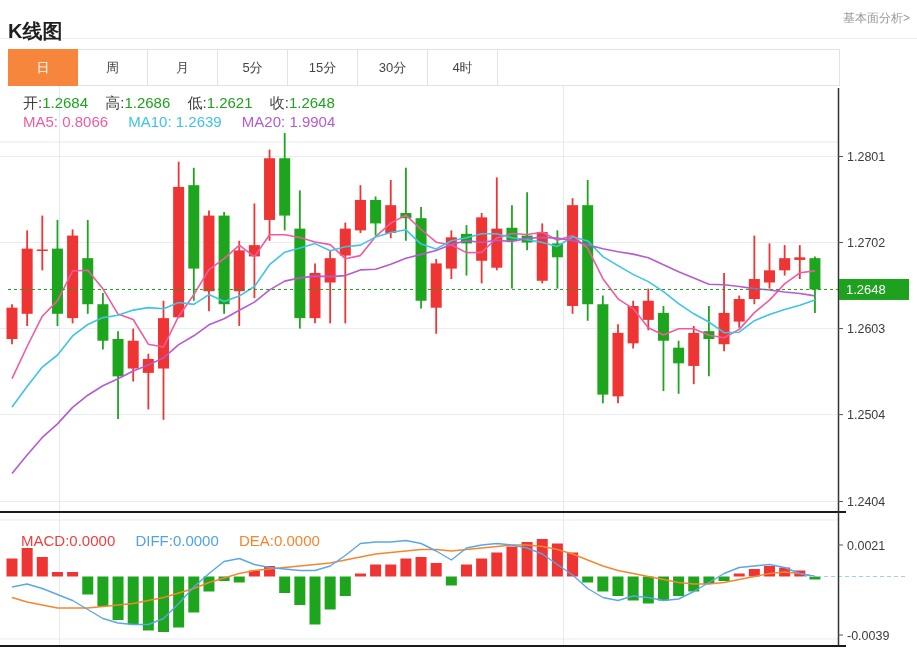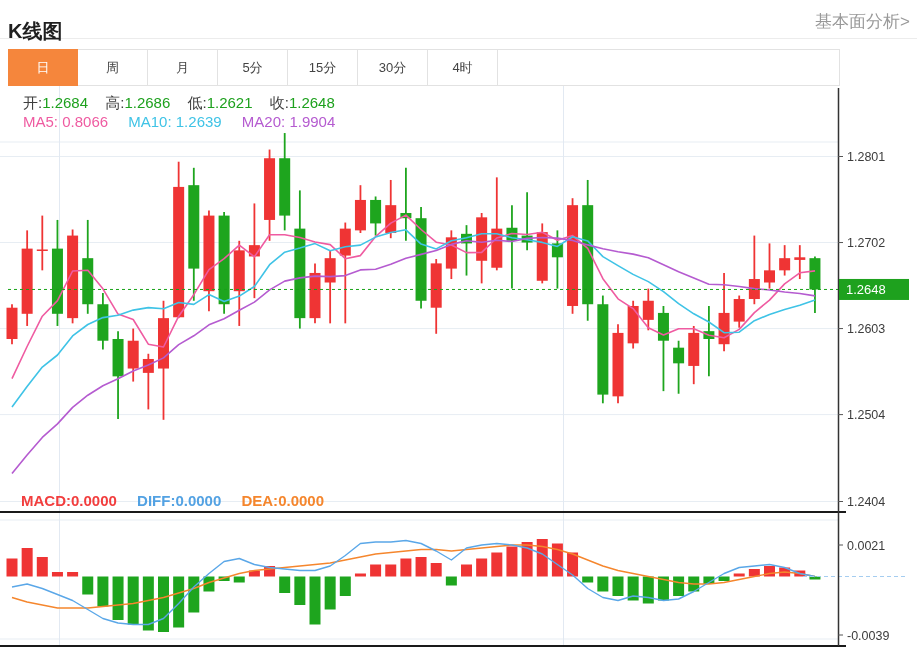--- a/index.html
+++ b/index.html
@@ -5,40 +5,40 @@
   html,body{margin:0;padding:0;}
   body{
     width:917px;height:649px;position:relative;overflow:hidden;
     background:#ffffff;font-family:"Liberation Sans",sans-serif;
   }
   #chart-svg{position:absolute;left:0;top:0;z-index:1;}
   .page-title{
     position:absolute;left:8px;top:18px;font-size:20px;font-weight:bold;color:#1f1f1f;z-index:5;text-align:right;
   }
   .more-link{
-    position:absolute;right:7px;top:10px;font-size:17px;color:#999;text-decoration:none;z-index:5;cursor:pointer;
+    position:absolute;right:7px;top:10px;font-size:12px;color:#999;text-decoration:none;z-index:5;cursor:pointer;
   }
   .top-divider{position:absolute;left:0;top:38px;width:917px;height:0;border-top:1px solid #ececec;z-index:4;}
   #tab-bar{position:absolute;left:8px;top:49px;height:37px;display:flex;z-index:6;background:#fff;}
   .tab{
     width:70px;height:37px;box-sizing:border-box;border:1px solid #e2e2e2;border-left:none;
     display:flex;align-items:center;justify-content:center;
     font-size:13px;color:#444;cursor:pointer;background:#fff;
   }
   .tab:first-child{border-left:1px solid #e2e2e2;}
   .tab.active{background:#f5863c;border-color:#f5863c;color:#fff;}
   .tab-filler{width:342px;height:37px;box-sizing:border-box;border:1px solid #e2e2e2;border-left:none;background:#fff;}
   .legend{position:absolute;z-index:5;white-space:nowrap;font-size:15px;margin-left:9px;}
   .legend-ohlc{left:14px;top:94px;}
   .legend-ohlc .lbl{color:#3e3e3e;}
   .legend-ohlc .val{color:#1ea11e;margin-right:13px;}
   .legend-ma{left:14px;top:113px;}
   .legend-ma .pair{margin-right:16px;}
   .c-ma5{color:#ef5ba1;} .c-ma10{color:#3fc3e6;} .c-ma20{color:#b55bd0;}
-  .legend-macd{left:12px;top:492px;font-weight:bold;}
+  .legend-macd{left:12px;top:532px;}
   .legend-macd .pair{margin-right:16px;}
   .c-macd{color:#f23e3e;} .c-diff{color:#53a2e3;} .c-dea{color:#f5862d;}
 </style>
 </head>
 <body>
 
 <svg id="chart-svg" width="917" height="649">
     <line x1="0" y1="142" x2="838" y2="142" stroke="#e7edf3" stroke-width="1"></line>
     <line x1="0" y1="156.5" x2="838" y2="156.5" stroke="#e7edf3" stroke-width="1"></line>
     <line x1="0" y1="242.53274559193957" x2="838" y2="242.53274559193957" stroke="#e7edf3" stroke-width="1"></line>

